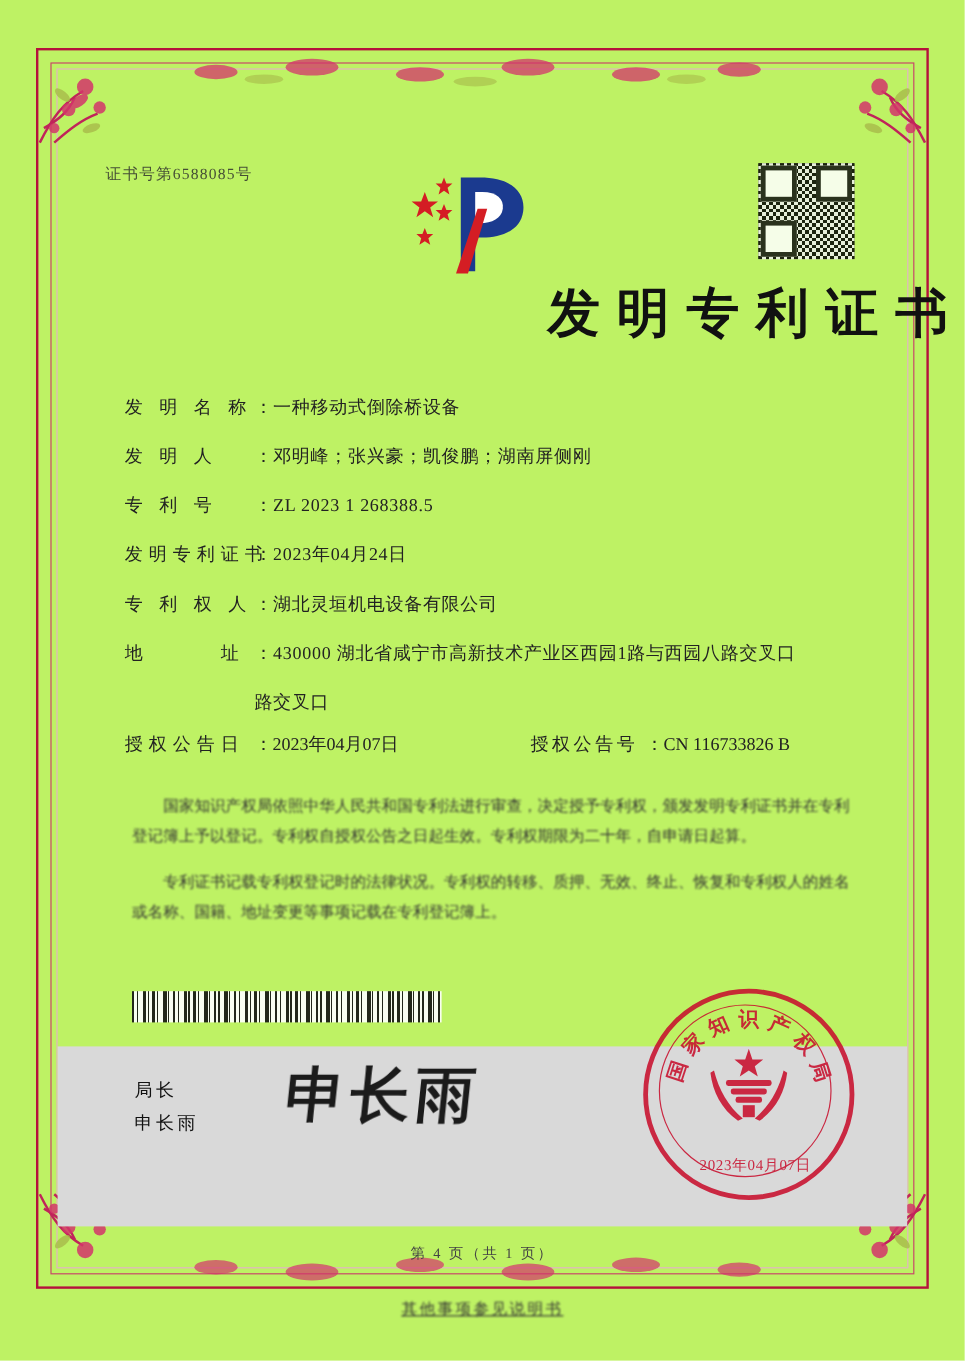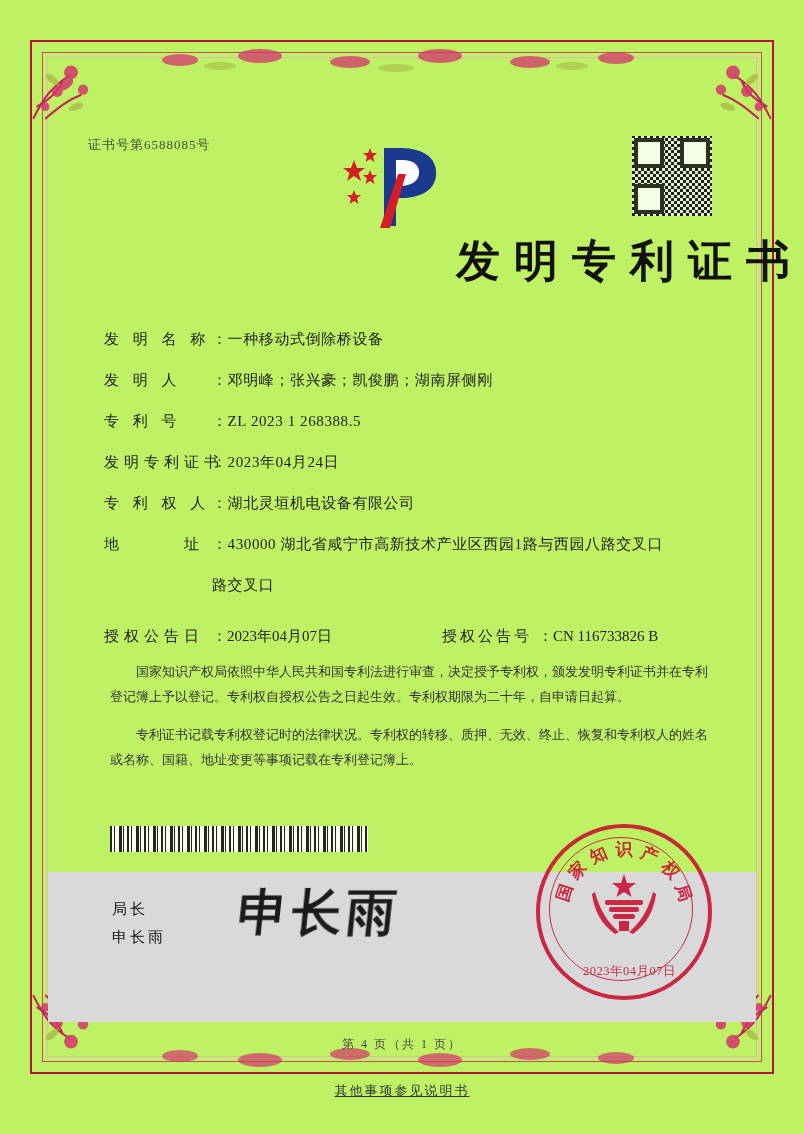--- a/index.html
+++ b/index.html
@@ -478,21 +478,21 @@
     <div class="field-row">
       <div class="field-label">专 利 权 人</div>
       <div class="field-value">：湖北灵垣机电设备有限公司</div>
     </div>
     <div class="field-row">
       <div class="field-label">地　　　址</div>
       <div class="field-value">：430000 湖北省咸宁市高新技术产业区西园1路与西园八路交叉口</div>
     </div>
     <div class="addr-second">路交叉口</div>
 
-    <div class="pub-row" style="margin-top:32px;">
+    <div class="pub-row" style="margin-top:16px;">
       <div class="field-label">授权公告日</div>
       <div class="pub-left">：2023年04月07日</div>
       <div class="pub-mid-label">授权公告号</div>
       <div class="pub-mid-value">：CN 116733826 B</div>
     </div>
   </div>
 
   <div class="paragraphs">
     <p>国家知识产权局依照中华人民共和国专利法进行审查，决定授予专利权，颁发发明专利证书并在专利登记簿上予以登记。专利权自授权公告之日起生效。专利权期限为二十年，自申请日起算。</p>
     <p>专利证书记载专利权登记时的法律状况。专利权的转移、质押、无效、终止、恢复和专利权人的姓名或名称、国籍、地址变更等事项记载在专利登记簿上。</p>

